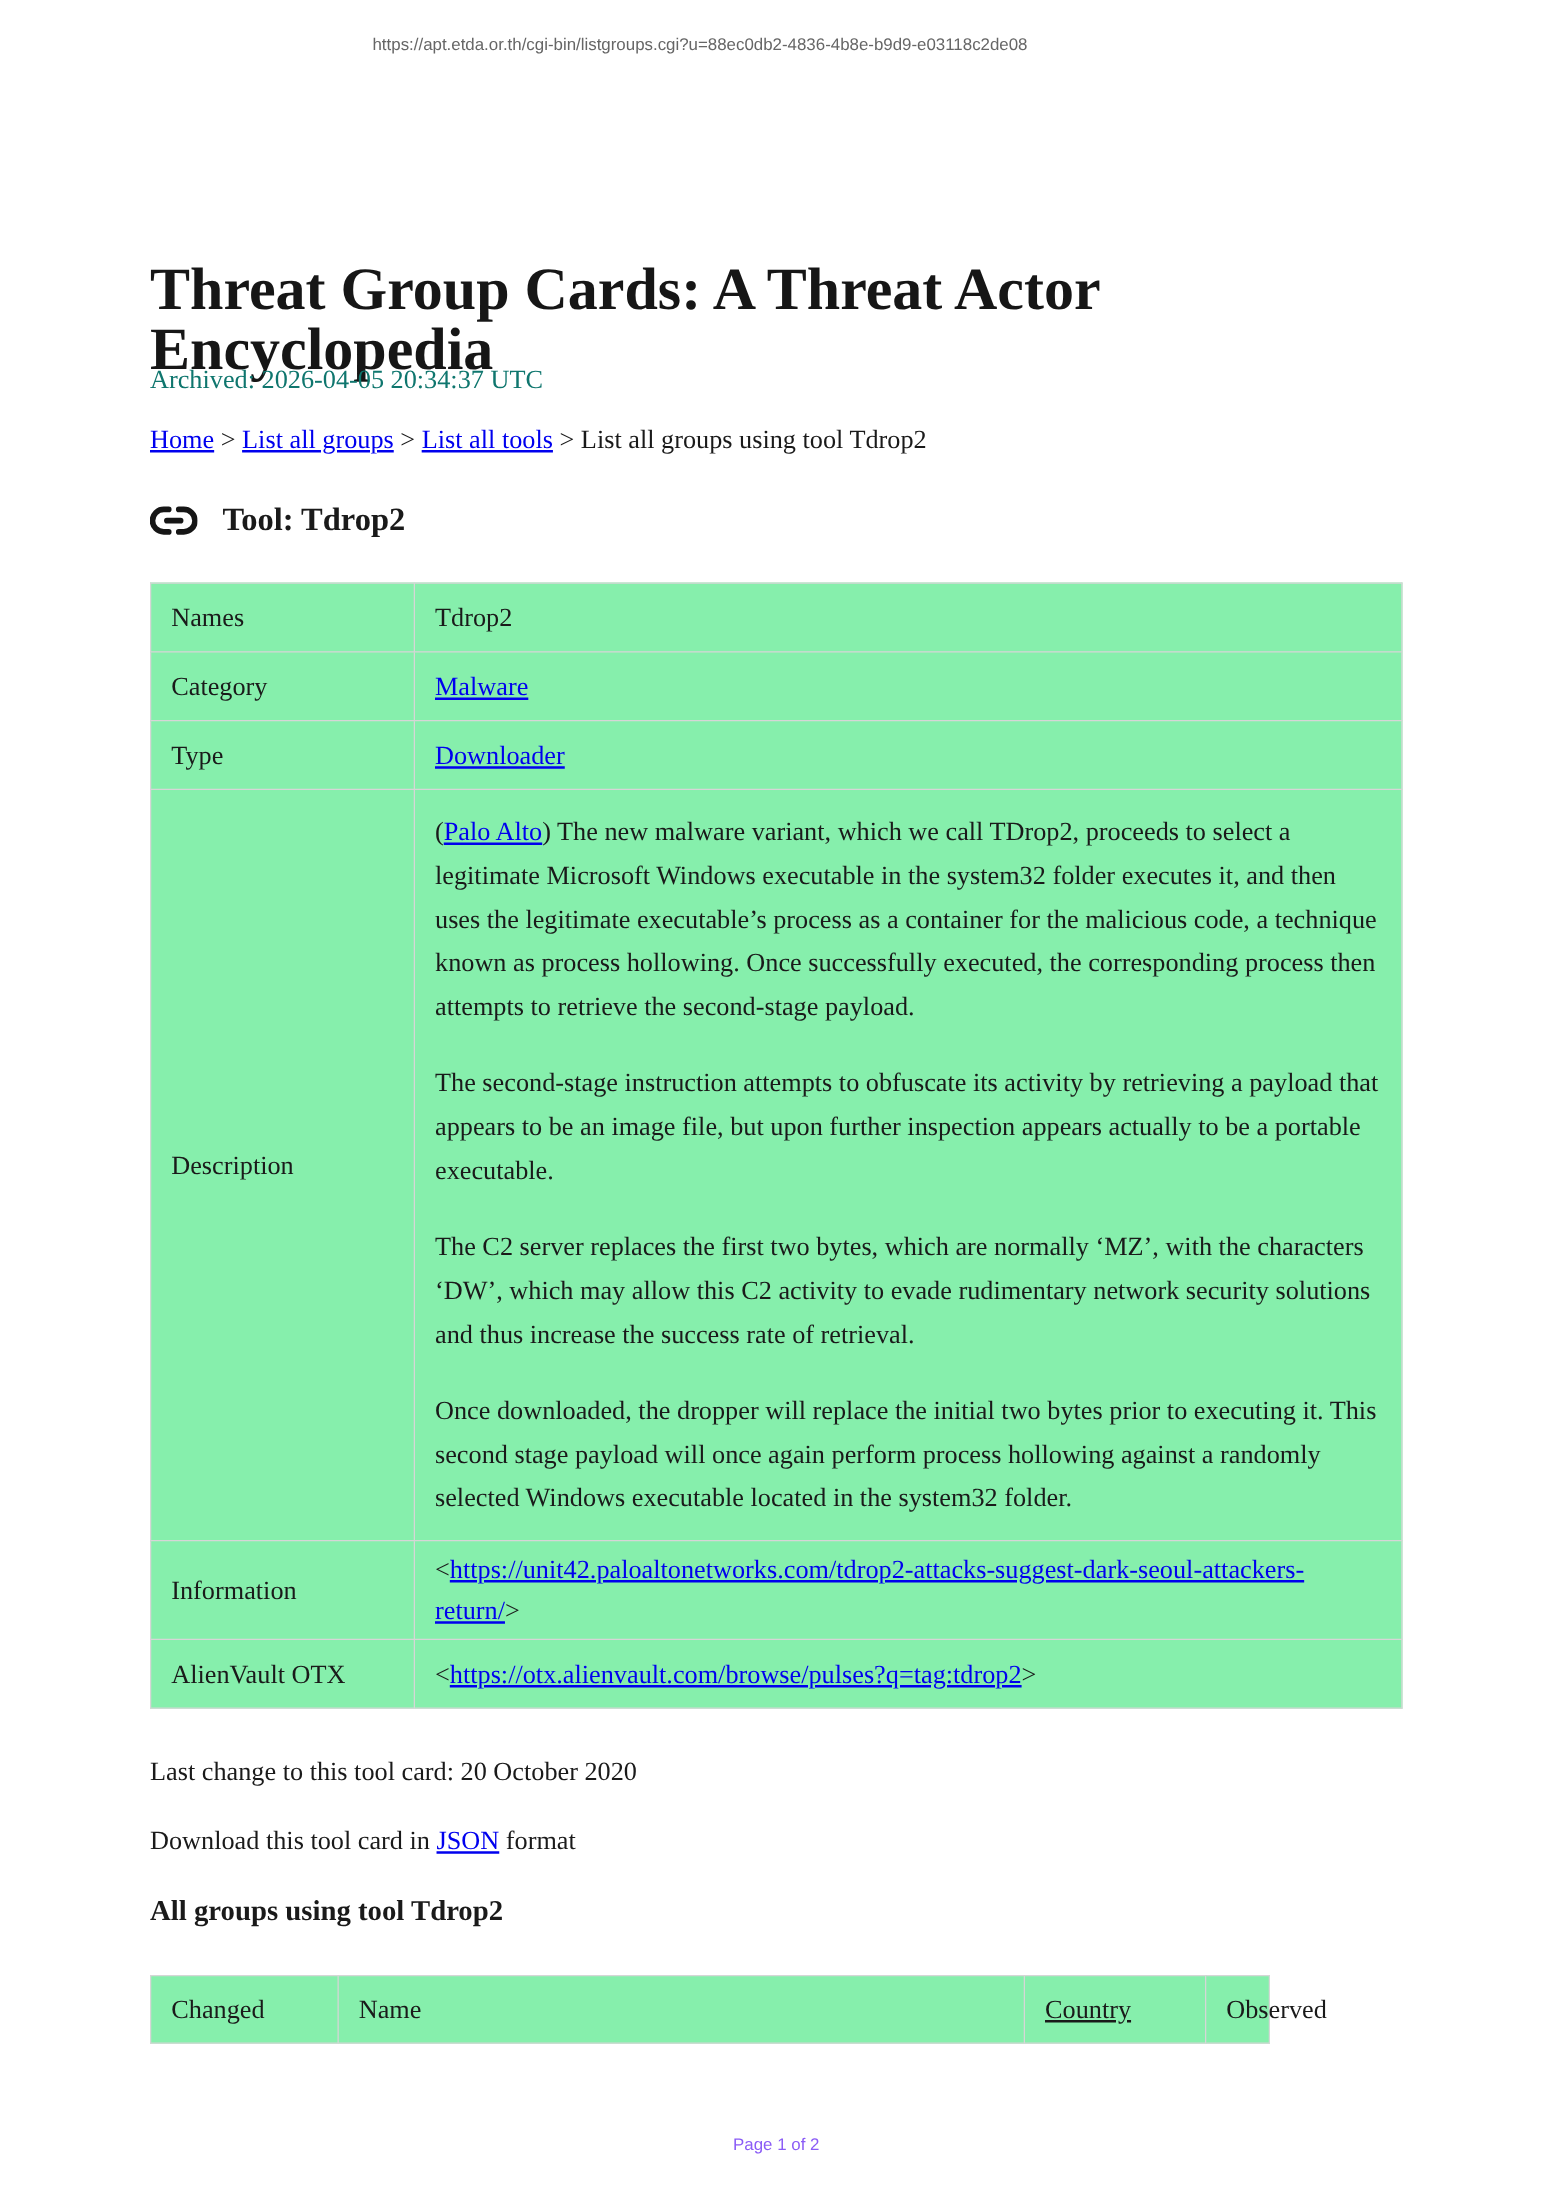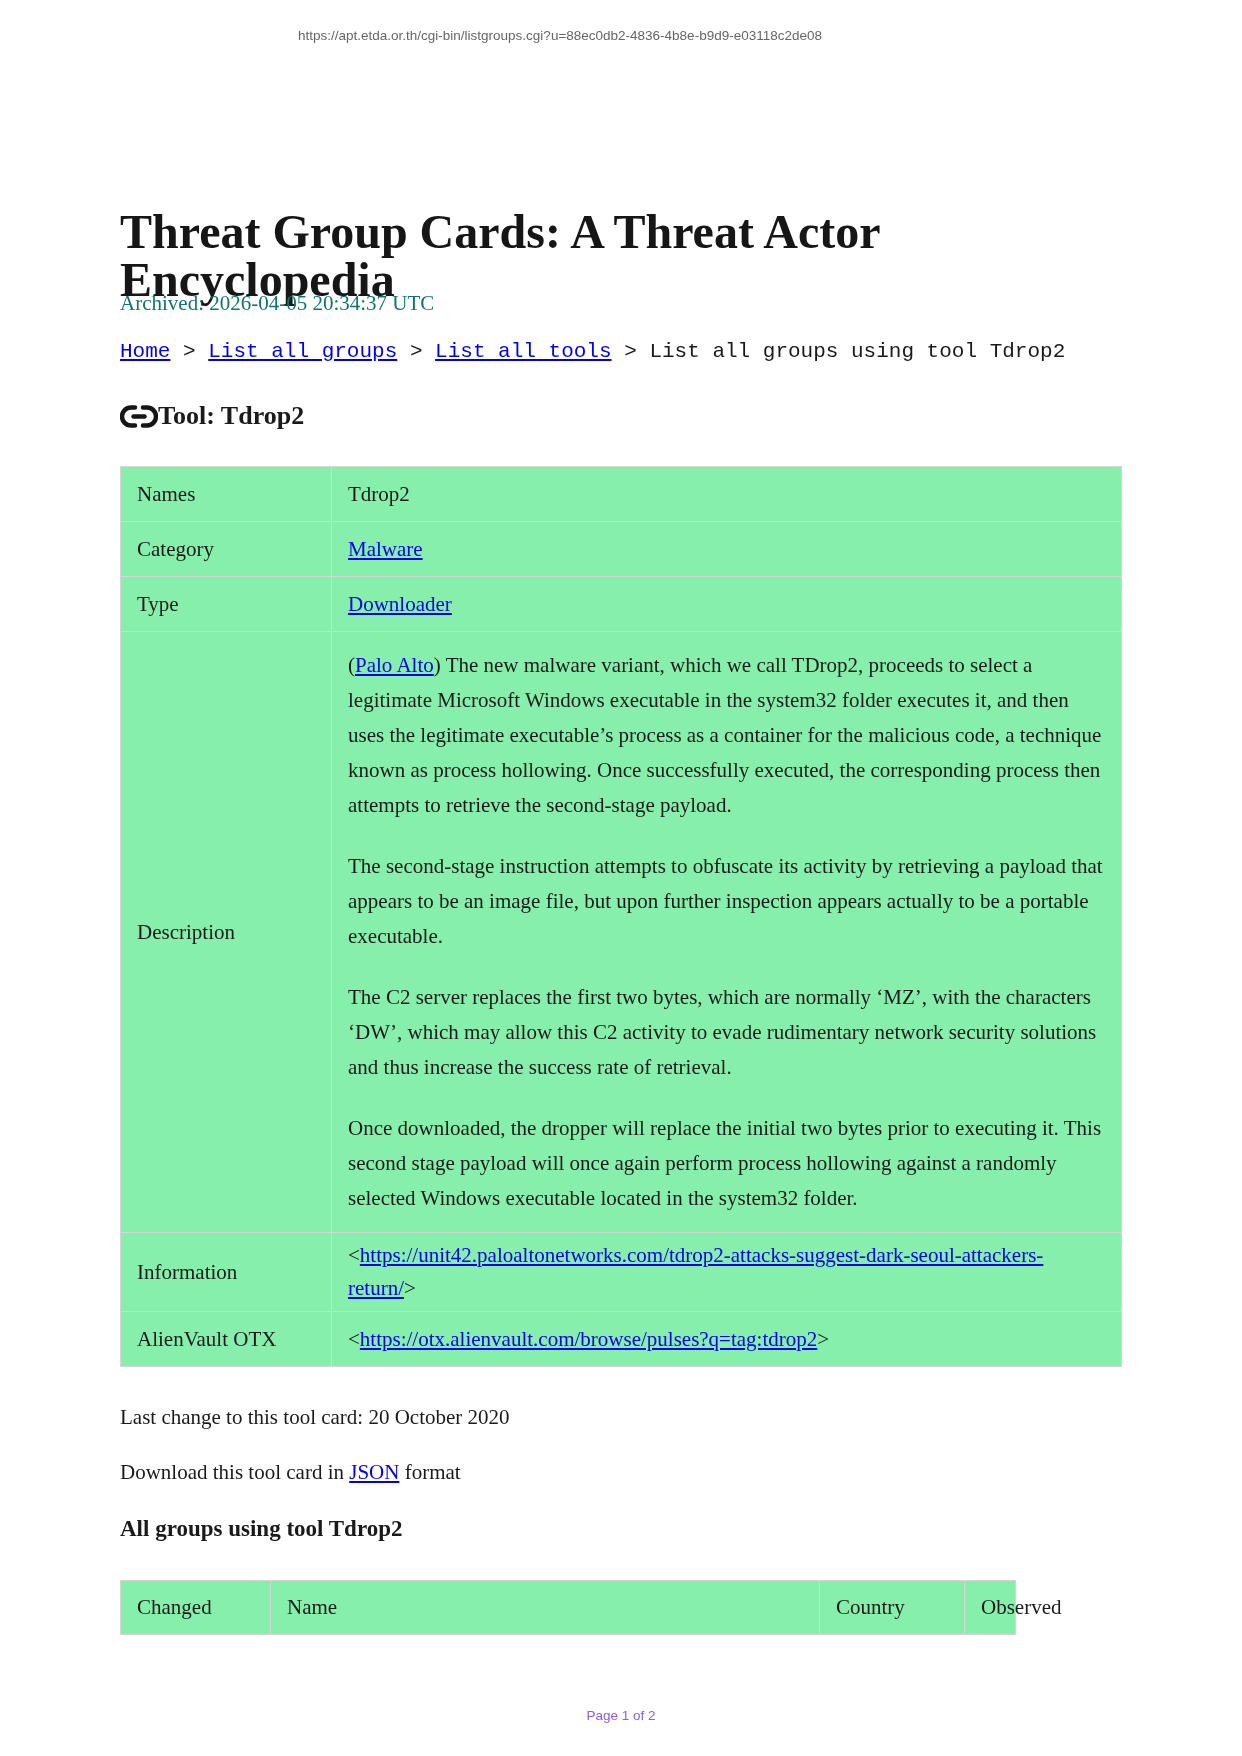--- a/index.html
+++ b/index.html
@@ -22,28 +22,28 @@
   .page-title {
     position:absolute; top:208px; left:0; margin:0;
     font-size:48px; font-weight:bold; line-height:48px; color:#161616;
   }
   .archived {
     position:absolute; top:290px; left:0;
     font-size:21px; line-height:26px; color:#0f766e;
   }
   .breadcrumb {
     position:absolute; top:338px; left:0;
-    font-size:21px; line-height:27px;font-family:Liberation Mono, monospace;
+    font-size:21px; line-height:27px;
   }
   .breadcrumb .sep { color:#1a1a1a; }
   a { color:#0000EE; text-decoration:underline; }
 
   .tool-heading {
     position:absolute; top:400px; left:0;
-    display:flex; align-items:center; gap:0;
+    display:flex; align-items:center; gap:20px;
   }
   .tool-heading .txt { font-size:26px; font-weight:bold; line-height:32px; }
   .link-icon { display:inline-block; width:38px; height:27px; }
 
   table { border-collapse:collapse; table-layout:fixed; background:#86efac; }
   td, th {
     border:1px solid #d6d6d6;
     font-size:21px;
     text-align:left; font-weight:normal;
     vertical-align:middle;
@@ -62,21 +62,21 @@
   .meta-download { top:1459px; }
 
   .groups-heading {
     position:absolute; top:1514px; left:0; margin:0;
     font-size:23px; font-weight:bold; line-height:29px;
   }
   .groups-table { position:absolute; top:1580px; left:0; width:896px; }
   .groups-table th { padding:13px 16px; line-height:27px; }
   .col-changed { width:117px; }
   .col-name { width:516px; }
-  .col-country { width:112px; }
+  .col-country { width:112px;text-decoration:underline; }
 
   .page-footer {
     position:absolute; top:1708px; left:0; width:1242px;
     text-align:center;
     font-family:"Liberation Sans", sans-serif;
     font-size:13.5px; color:#8b5cf6;
   }
 </style>
 </head>
 <body>

